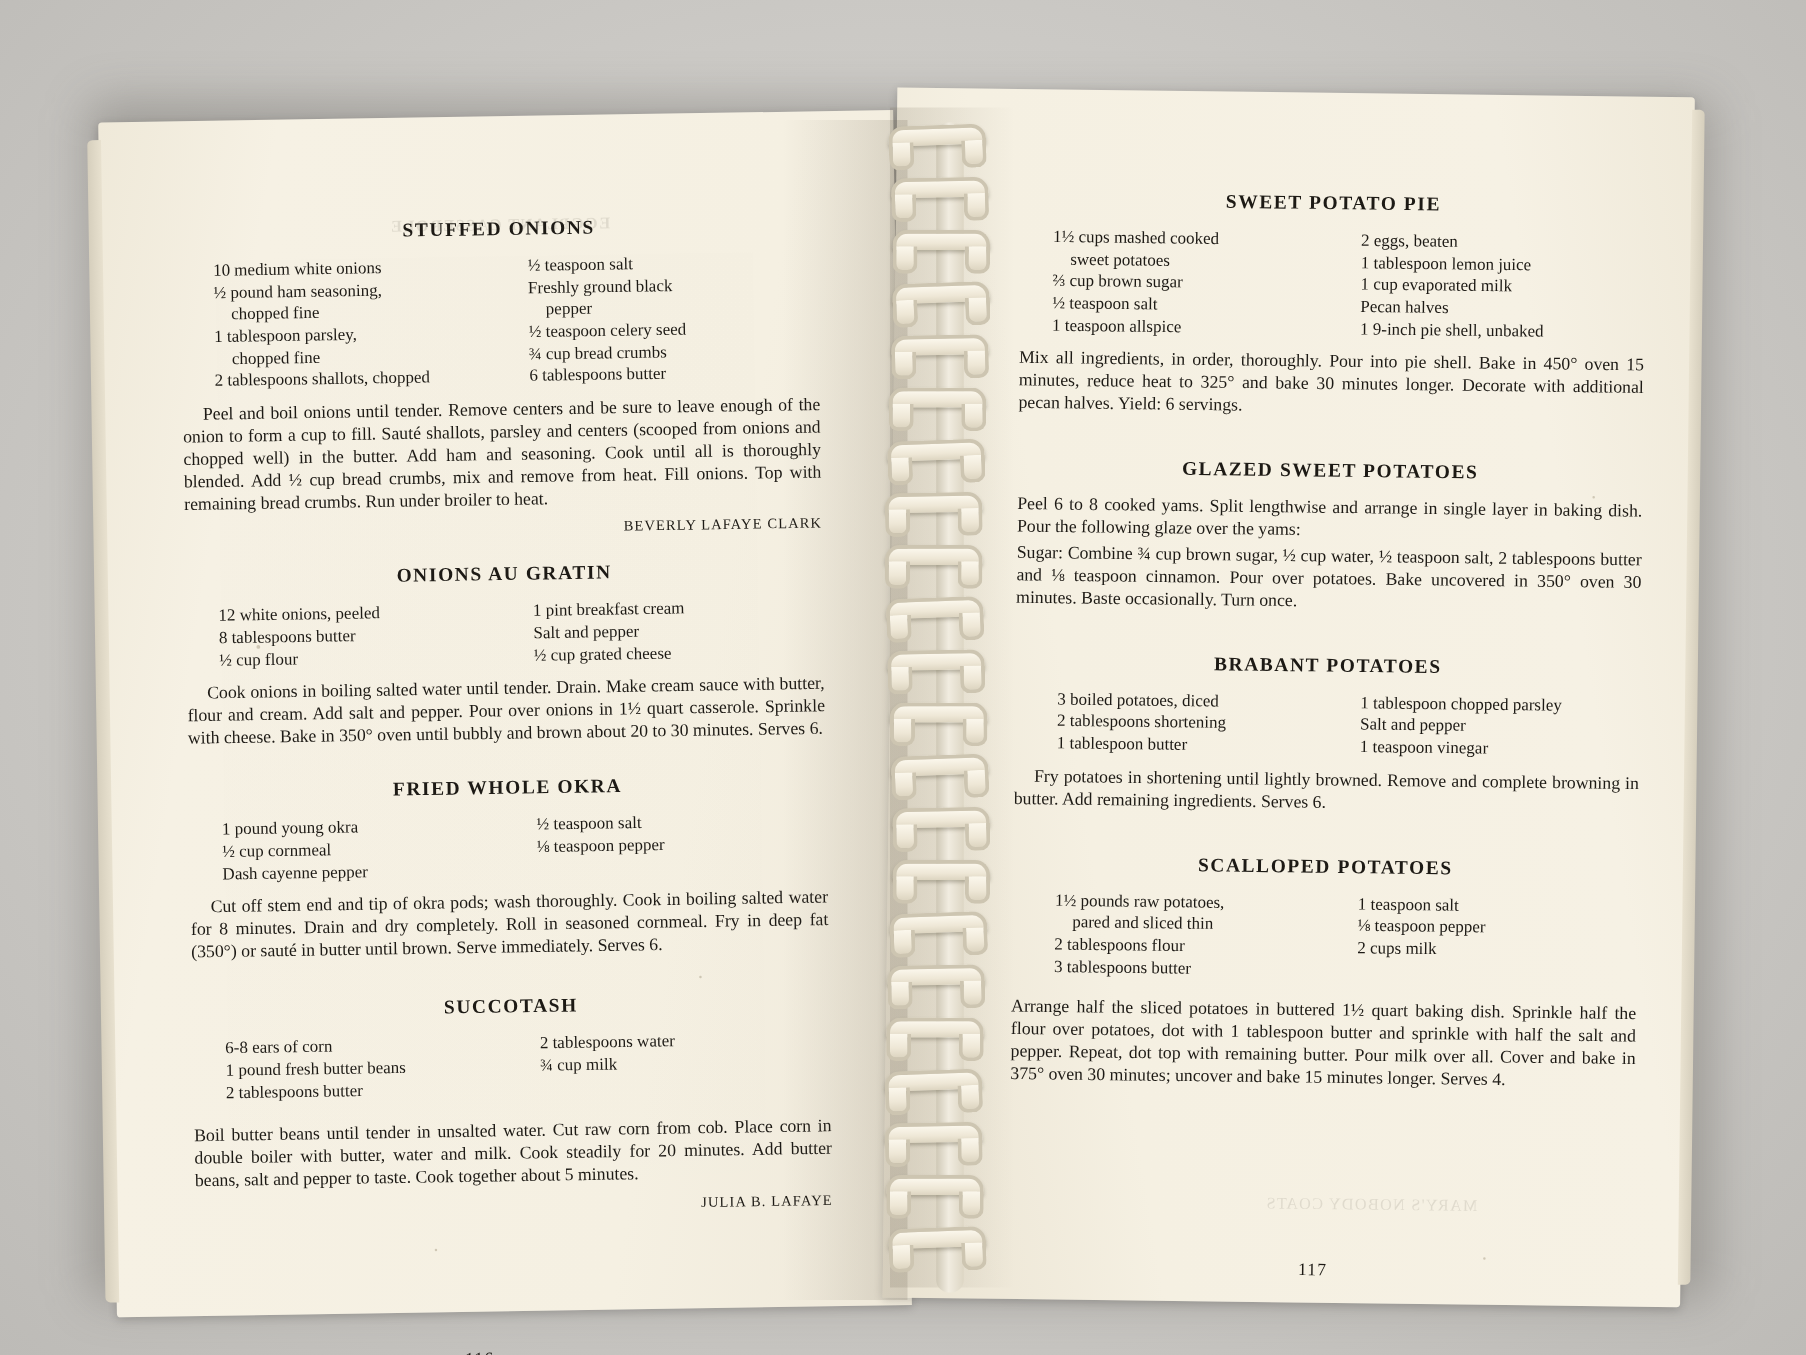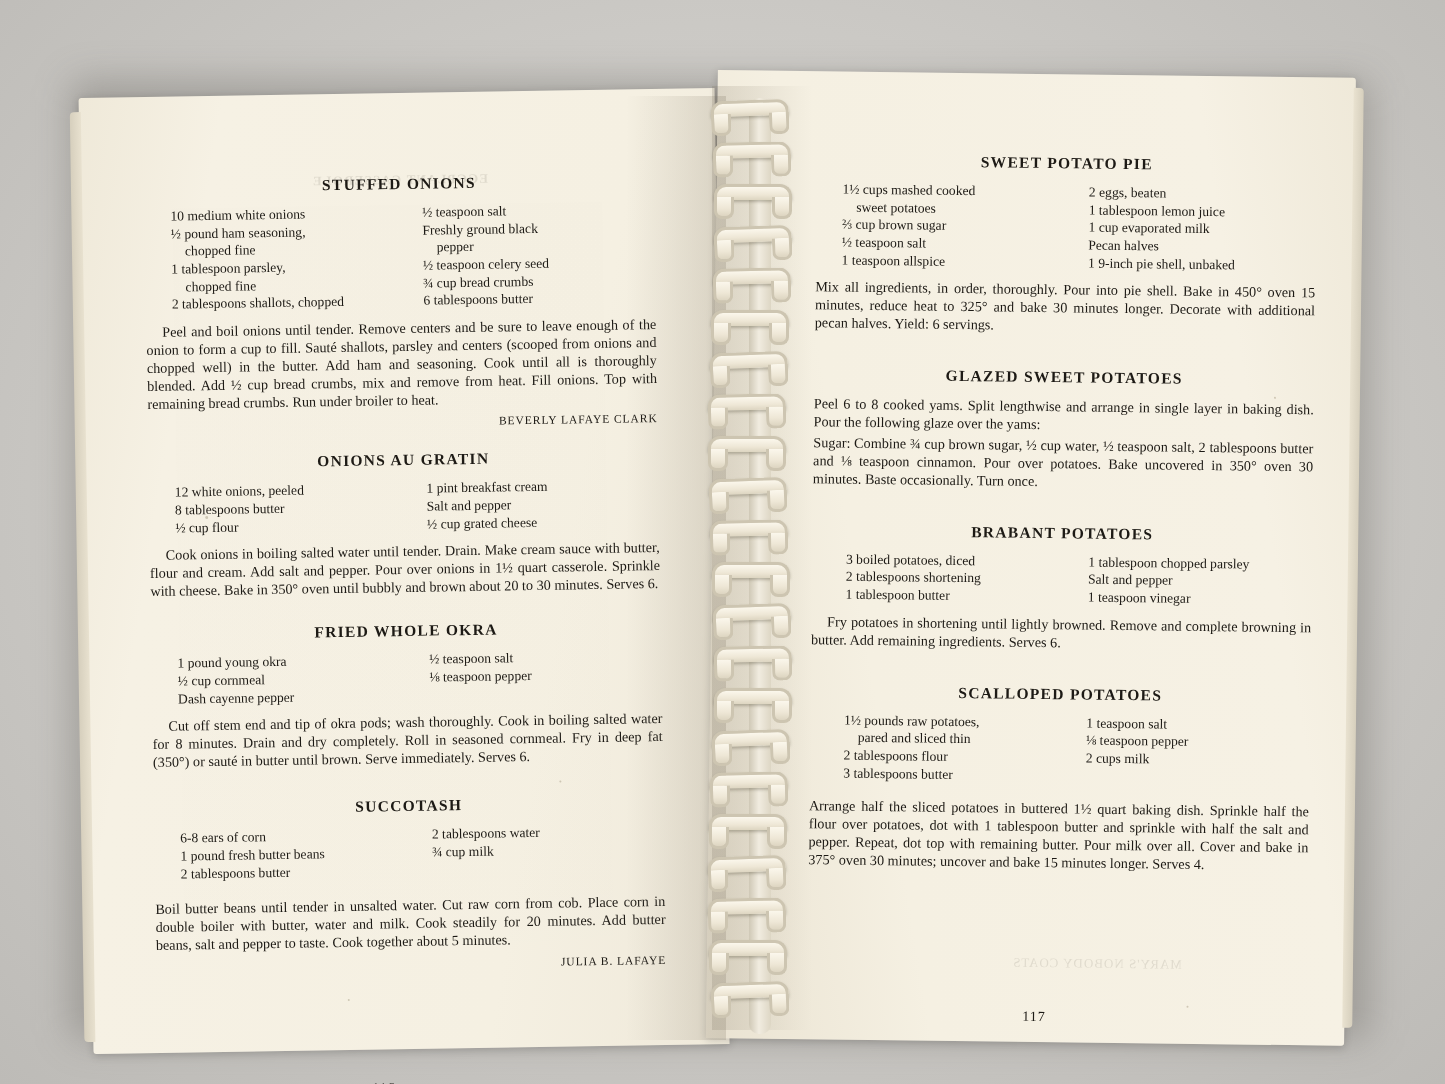--- a/index.html
+++ b/index.html
@@ -372,21 +372,21 @@
             </div>
             <div class="c2">
               <div class="line">1 teaspoon salt</div>
               <div class="line">⅛ teaspoon pepper</div>
               <div class="line">2 cups milk</div>
             </div>
           </div>
           <p class="body noind">Arrange half the sliced potatoes in buttered 1½ quart baking dish. Sprinkle half the flour over potatoes, dot with 1 tablespoon butter and sprinkle with half the salt and pepper. Repeat, dot top with remaining butter. Pour milk over all. Cover and bake in 375° oven 30 minutes; uncover and bake 15 minutes longer. Serves 4.</p>
         </div>
 
-        <div class="folio" style="left:216px; top:855px;">117</div>
+        <div class="folio" style="left:232px; top:855px;">117</div>
       </div>
     </div>
 
     <div class="gutter-shade-l"></div>
     <div class="gutter-shade-r"></div>
 
     <div class="spiral">
       <div class="rod"></div>
       <div id="coils">
           <div class="coil" style="top: 6px; left: 6px; transform: rotate(-2deg);">

